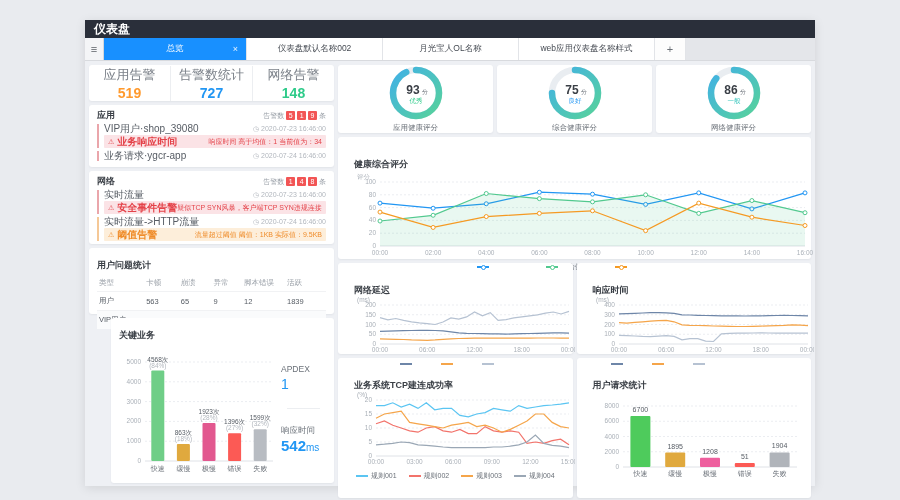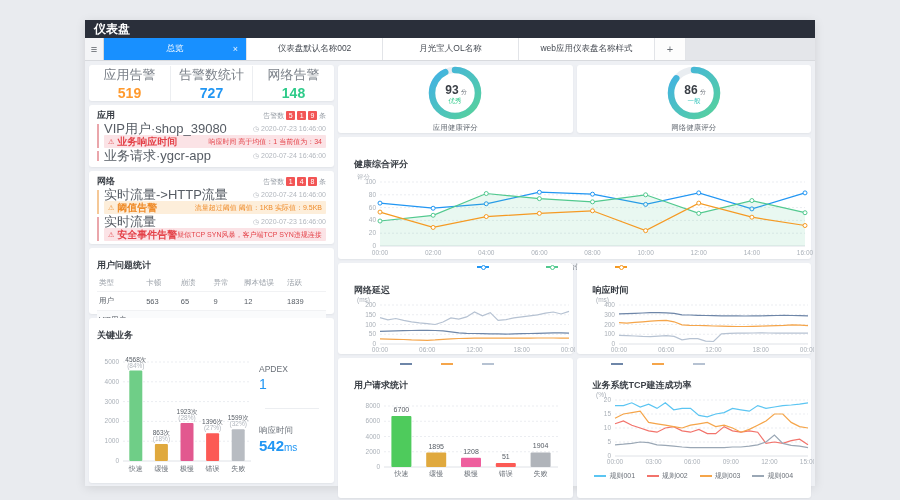--- a/index.html
+++ b/index.html
@@ -25,38 +25,38 @@
   .stat+.stat{border-left:1px solid #eceef1;}
   .slabel{font-size:13px;color:#7b8189;display:block;}
   .sval{font-size:14px;font-weight:bold;margin-top:1px;}
   
   .alerts{padding:5px 8px;box-sizing:border-box;}
   .ahead{display:flex;align-items:center;justify-content:space-between;height:11px;}
   .acount{display:flex;align-items:center;font-size:7px;color:#9aa0a8;gap:2px;}
   .digit{background:#f25555;color:#fff;font-size:7px;padding:1px 2.5px;border-radius:1px;}
   .aitem{margin-top:3px;border-left:2px solid #ccc;padding-left:5px;}
   .arow1{display:flex;justify-content:space-between;align-items:center;height:10px;}
-  .asrc{font-size:13px;color:#565c64;white-space:nowrap;overflow:hidden;}
+  .asrc{font-size:10px;color:#565c64;white-space:nowrap;overflow:hidden;}
   .atime{font-size:7px;color:#b2b7be;white-space:nowrap;}
   .amsg{margin-top:1px;display:flex;align-items:center;padding:2px 4px;border-radius:1px;height:9px;}
   .amsg .warn{font-size:7px;margin-right:3px;}
   .atype{font-size:10px;font-weight:bold;white-space:nowrap;}
   .adetail{margin-left:auto;font-size:7px;white-space:nowrap;overflow:hidden;text-align:right;}
   .sev-red{border-color:#eaa6ab;}
   .sev-red .amsg{background:#fbe3e6;color:#e4434a;}
   .sev-orange{border-color:#f5c897;}
   .sev-orange .amsg{background:#fdeeda;color:#ef8c2a;}
   
   .tablep{padding:6px 8px;box-sizing:border-box;}
   table{width:100%;border-collapse:collapse;table-layout:fixed;margin-top:3px;}
   th{font-size:7.5px;color:#9aa0a8;font-weight:normal;text-align:left;padding:3px 2px;}
   td{font-size:7.5px;color:#565c64;padding:4px 2px;border-top:1px solid #f1f2f4;}
   tbody tr:nth-child(2){background:#fafbfc;}
   
-  .keybiz{flex:1;padding:6px 8px;box-sizing:border-box;}
+  .keybiz{flex:1;padding:6px 8px;box-sizing:border-box;margin-left:22px;}
   .kbwrap{display:flex;gap:4px;}
   .apdex{width:66px;padding-top:22px;}
   .apdex .lab{font-size:8.5px;color:#6a7078;}
   .apdex .val{font-size:14px;color:#2196f3;margin-top:2px;}
   .apdex hr{border:none;border-top:1px solid #eceef1;margin:16px 6px;}
   .apdex .rtval{font-size:15px;color:#2196f3;font-weight:bold;}
   .apdex .rtunit{font-size:10px;font-weight:normal;}
   
   .donut-row{height:84px;display:flex;gap:4px;}
   .dpanel{flex:1;background:#fff;border-radius:3px;box-shadow:0 1px 2px rgba(40,50,70,.06);display:flex;flex-direction:column;align-items:center;}
@@ -153,40 +153,40 @@
             <span class="ptitle">网络</span>
             <span class="acount" id="netCount">
                 <span>告警数</span>
                 <span class="digit">1</span>
                 <span class="digit">4</span>
                 <span class="digit">8</span>
                 <span>条</span>
               </span>
           </div>
           <div id="netAlerts">
+              <div class="aitem sev-red">
+                <div class="arow1">
+                  <span class="asrc">实时流量</span>
+                  <span class="atime">◷ 2020-07-23 16:46:00</span>
+                </div>
+                <div class="amsg">
+                  <span class="warn">⚠</span>
+                  <span class="atype">安全事件告警</span>
+                  <span class="adetail">疑似TCP SYN风暴，客户端TCP SYN违规连接1次超过基线</span>
+                </div>
+              </div>
               <div class="aitem sev-orange">
                 <div class="arow1">
                   <span class="asrc">实时流量-&gt;HTTP流量</span>
                   <span class="atime">◷ 2020-07-24 16:46:00</span>
                 </div>
                 <div class="amsg">
                   <span class="warn">⚠</span>
                   <span class="atype">阈值告警</span>
                   <span class="adetail">流量超过阈值 阈值：1KB 实际值：9.5KB</span>
-                </div>
-              </div>
-              <div class="aitem sev-red">
-                <div class="arow1">
-                  <span class="asrc">实时流量</span>
-                  <span class="atime">◷ 2020-07-23 16:46:00</span>
-                </div>
-                <div class="amsg">
-                  <span class="warn">⚠</span>
-                  <span class="atype">安全事件告警</span>
-                  <span class="adetail">疑似TCP SYN风暴，客户端TCP SYN违规连接1次超过基线</span>
                 </div>
               </div>
             </div>
         </div>
         <div class="panel tablep" style="height:66px">
           <span class="ptitle">用户问题统计</span>
           <table>
             <thead>
                 <tr id="utHead">
                   <th style="width: 21%;">类型</th>
@@ -274,20 +274,36 @@
                     <stop offset="100%" stop-color="#41b1e6"></stop>
                   </linearGradient>
                 </defs>
                 <circle cx="28" cy="28" r="23" fill="none" stroke="#e9edf1" stroke-width="6.5"></circle>
                 <circle cx="28" cy="28" r="23" fill="none" stroke="url(#g0)" stroke-width="6.5" pathLength="100" stroke-dasharray="93 7" stroke-linecap="round" transform="rotate(-90 28 28)"></circle>
                 <text x="25" y="29" fill="#3a3f46" font-size="12" text-anchor="middle" font-weight="bold">93</text>
                 <text x="34" y="29" fill="#6a7078" font-size="6" text-anchor="start">分</text>
                 <text x="28" y="38" fill="#2ecb8a" font-size="6.5" text-anchor="middle">优秀</text>
               </svg>
               <div class="dcap">应用健康评分</div>
+            </div>
+            <div class="dpanel">
+              <svg width="56" height="56">
+                <defs>
+                  <linearGradient id="g1" x1="0" y1="1" x2="1" y2="0">
+                    <stop offset="0%" stop-color="#57d29b"></stop>
+                    <stop offset="100%" stop-color="#41b1e6"></stop>
+                  </linearGradient>
+                </defs>
+                <circle cx="28" cy="28" r="23" fill="none" stroke="#e9edf1" stroke-width="6.5"></circle>
+                <circle cx="28" cy="28" r="23" fill="none" stroke="url(#g1)" stroke-width="6.5" pathLength="100" stroke-dasharray="75 25" stroke-linecap="round" transform="rotate(-90 28 28)"></circle>
+                <text x="25" y="29" fill="#3a3f46" font-size="12" text-anchor="middle" font-weight="bold">75</text>
+                <text x="34" y="29" fill="#6a7078" font-size="6" text-anchor="start">分</text>
+                <text x="28" y="38" fill="#2196f3" font-size="6.5" text-anchor="middle">良好</text>
+              </svg>
+              <div class="dcap">综合健康评分</div>
             </div>
             <div class="dpanel">
               <svg width="56" height="56">
                 <defs>
                   <linearGradient id="g2" x1="0" y1="1" x2="1" y2="0">
                     <stop offset="0%" stop-color="#57d29b"></stop>
                     <stop offset="100%" stop-color="#41b1e6"></stop>
                   </linearGradient>
                 </defs>
                 <circle cx="28" cy="28" r="23" fill="none" stroke="#e9edf1" stroke-width="6.5"></circle>
@@ -447,20 +463,63 @@
                   </span>
                   <span class="litem">
                     <span class="sw" style="background: rgb(182, 194, 210);"></span>
                     <span class="ltext">服务(可根据场景配置)</span>
                   </span>
                 </div></div>
           </div>
         </div>
         <div class="row4">
           <div class="panel chartp">
+            <span class="ptitle">业务系统TCP建连成功率</span>
+            <div id="tcpChart"><svg width="221" height="74">
+                  <line x1="22" y1="64" x2="215" y2="64" stroke="#dfe2e7" stroke-width="1" stroke-dasharray="none"></line>
+                  <text x="18" y="66" fill="#aab0b8" font-size="6.5" text-anchor="end">0</text>
+                  <line x1="22" y1="50" x2="215" y2="50" stroke="#ebedf1" stroke-width="1" stroke-dasharray="2,2"></line>
+                  <text x="18" y="52" fill="#aab0b8" font-size="6.5" text-anchor="end">5</text>
+                  <line x1="22" y1="36" x2="215" y2="36" stroke="#ebedf1" stroke-width="1" stroke-dasharray="2,2"></line>
+                  <text x="18" y="38" fill="#aab0b8" font-size="6.5" text-anchor="end">10</text>
+                  <line x1="22" y1="22" x2="215" y2="22" stroke="#ebedf1" stroke-width="1" stroke-dasharray="2,2"></line>
+                  <text x="18" y="24" fill="#aab0b8" font-size="6.5" text-anchor="end">15</text>
+                  <line x1="22" y1="8" x2="215" y2="8" stroke="#ebedf1" stroke-width="1" stroke-dasharray="2,2"></line>
+                  <text x="18" y="10" fill="#aab0b8" font-size="6.5" text-anchor="end">20</text>
+                  <text x="3" y="5" fill="#aab0b8" font-size="6.5" text-anchor="start">(%)</text>
+                  <text x="22" y="72" fill="#aab0b8" font-size="6.5" text-anchor="middle">00:00</text>
+                  <text x="60.6" y="72" fill="#aab0b8" font-size="6.5" text-anchor="middle">03:00</text>
+                  <text x="99.2" y="72" fill="#aab0b8" font-size="6.5" text-anchor="middle">06:00</text>
+                  <text x="137.8" y="72" fill="#aab0b8" font-size="6.5" text-anchor="middle">09:00</text>
+                  <text x="176.4" y="72" fill="#aab0b8" font-size="6.5" text-anchor="middle">12:00</text>
+                  <text x="215" y="72" fill="#aab0b8" font-size="6.5" text-anchor="middle">15:00</text>
+                  <polyline points="22.0,13.6 30.4,13.6 38.8,10.8 47.2,15.0 55.6,12.2 64.0,16.4 72.3,10.8 80.7,17.8 89.1,16.4 97.5,16.4 105.9,23.4 114.3,24.8 122.7,22.0 131.1,20.6 139.5,16.4 147.9,17.8 156.3,19.2 164.7,13.6 173.0,16.4 181.4,15.0 189.8,13.6 198.2,13.0 206.6,12.2 215.0,10.8" fill="none" stroke="#5bc5f2" stroke-width="1.2"></polyline>
+                  <polyline points="22.0,31.8 30.4,29.0 38.8,33.2 47.2,36.0 55.6,38.8 64.0,40.2 72.3,36.0 80.7,34.6 89.1,38.8 97.5,40.2 105.9,37.4 114.3,41.6 122.7,41.6 131.1,34.6 139.5,38.8 147.9,40.2 156.3,38.8 164.7,40.2 173.0,51.4 181.4,50.0 189.8,51.4 198.2,48.6 206.6,47.2 215.0,52.8" fill="none" stroke="#f2736b" stroke-width="1.2"></polyline>
+                  <polyline points="22.0,26.2 30.4,22.0 38.8,20.6 47.2,19.2 55.6,30.4 64.0,31.8 72.3,33.2 80.7,34.6 89.1,36.0 97.5,33.2 105.9,31.8 114.3,30.4 122.7,34.6 131.1,33.2 139.5,36.0 147.9,40.2 156.3,37.4 164.7,33.2 173.0,29.0 181.4,22.0 189.8,22.0 198.2,30.4 206.6,34.6 215.0,36.0" fill="none" stroke="#f5a54a" stroke-width="1.2"></polyline>
+                  <polyline points="22.0,52.8 30.4,52.2 38.8,51.4 47.2,50.0 55.6,50.6 64.0,52.8 72.3,53.4 80.7,54.2 89.1,55.0 97.5,55.6 105.9,55.6 114.3,55.6 122.7,55.6 131.1,55.6 139.5,55.0 147.9,55.0 156.3,54.2 164.7,52.8 173.0,50.0 181.4,43.0 189.8,51.4 198.2,53.4 206.6,54.2 215.0,55.6" fill="none" stroke="#9aa7b5" stroke-width="1.2"></polyline>
+                </svg><div class="legend">
+                  <span class="litem">
+                    <span class="sw" style="background: rgb(91, 197, 242);"></span>
+                    <span class="ltext">规则001</span>
+                  </span>
+                  <span class="litem">
+                    <span class="sw" style="background: rgb(242, 115, 107);"></span>
+                    <span class="ltext">规则002</span>
+                  </span>
+                  <span class="litem">
+                    <span class="sw" style="background: rgb(245, 165, 74);"></span>
+                    <span class="ltext">规则003</span>
+                  </span>
+                  <span class="litem">
+                    <span class="sw" style="background: rgb(154, 167, 181);"></span>
+                    <span class="ltext">规则004</span>
+                  </span>
+                </div></div>
+          </div>
+          <div class="panel chartp">
             <span class="ptitle">用户请求统计</span>
             <div id="reqChart"><svg width="210" height="86">
                   <line x1="30" y1="75" x2="204" y2="75" stroke="#dfe2e7" stroke-width="1" stroke-dasharray="none"></line>
                   <text x="26" y="77" fill="#aab0b8" font-size="6.5" text-anchor="end">0</text>
                   <line x1="30" y1="59.75" x2="204" y2="59.75" stroke="#ebedf1" stroke-width="1" stroke-dasharray="2,2"></line>
                   <text x="26" y="61.75" fill="#aab0b8" font-size="6.5" text-anchor="end">2000</text>
                   <line x1="30" y1="44.5" x2="204" y2="44.5" stroke="#ebedf1" stroke-width="1" stroke-dasharray="2,2"></line>
                   <text x="26" y="46.5" fill="#aab0b8" font-size="6.5" text-anchor="end">4000</text>
                   <line x1="30" y1="29.25" x2="204" y2="29.25" stroke="#ebedf1" stroke-width="1" stroke-dasharray="2,2"></line>
                   <text x="26" y="31.25" fill="#aab0b8" font-size="6.5" text-anchor="end">6000</text>
@@ -476,60 +535,17 @@
                   <text x="117" y="61.789" fill="#565c64" font-size="7" text-anchor="middle">1208</text>
                   <text x="117" y="84" fill="#6a7078" font-size="7" text-anchor="middle">极慢</text>
                   <rect x="141.79999999999998" y="71" width="20" height="4" fill="#fc5a55" rx="1"></rect>
                   <text x="151.79999999999998" y="67" fill="#565c64" font-size="7" text-anchor="middle">51</text>
                   <text x="151.79999999999998" y="84" fill="#6a7078" font-size="7" text-anchor="middle">错误</text>
                   <rect x="176.6" y="60.482" width="20" height="14.517999999999999" fill="#b0b4ba" rx="1"></rect>
                   <text x="186.6" y="56.482" fill="#565c64" font-size="7" text-anchor="middle">1904</text>
                   <text x="186.6" y="84" fill="#6a7078" font-size="7" text-anchor="middle">失败</text>
                 </svg></div>
           </div>
-          <div class="panel chartp">
-            <span class="ptitle">业务系统TCP建连成功率</span>
-            <div id="tcpChart"><svg width="221" height="74">
-                  <line x1="22" y1="64" x2="215" y2="64" stroke="#dfe2e7" stroke-width="1" stroke-dasharray="none"></line>
-                  <text x="18" y="66" fill="#aab0b8" font-size="6.5" text-anchor="end">0</text>
-                  <line x1="22" y1="50" x2="215" y2="50" stroke="#ebedf1" stroke-width="1" stroke-dasharray="2,2"></line>
-                  <text x="18" y="52" fill="#aab0b8" font-size="6.5" text-anchor="end">5</text>
-                  <line x1="22" y1="36" x2="215" y2="36" stroke="#ebedf1" stroke-width="1" stroke-dasharray="2,2"></line>
-                  <text x="18" y="38" fill="#aab0b8" font-size="6.5" text-anchor="end">10</text>
-                  <line x1="22" y1="22" x2="215" y2="22" stroke="#ebedf1" stroke-width="1" stroke-dasharray="2,2"></line>
-                  <text x="18" y="24" fill="#aab0b8" font-size="6.5" text-anchor="end">15</text>
-                  <line x1="22" y1="8" x2="215" y2="8" stroke="#ebedf1" stroke-width="1" stroke-dasharray="2,2"></line>
-                  <text x="18" y="10" fill="#aab0b8" font-size="6.5" text-anchor="end">20</text>
-                  <text x="3" y="5" fill="#aab0b8" font-size="6.5" text-anchor="start">(%)</text>
-                  <text x="22" y="72" fill="#aab0b8" font-size="6.5" text-anchor="middle">00:00</text>
-                  <text x="60.6" y="72" fill="#aab0b8" font-size="6.5" text-anchor="middle">03:00</text>
-                  <text x="99.2" y="72" fill="#aab0b8" font-size="6.5" text-anchor="middle">06:00</text>
-                  <text x="137.8" y="72" fill="#aab0b8" font-size="6.5" text-anchor="middle">09:00</text>
-                  <text x="176.4" y="72" fill="#aab0b8" font-size="6.5" text-anchor="middle">12:00</text>
-                  <text x="215" y="72" fill="#aab0b8" font-size="6.5" text-anchor="middle">15:00</text>
-                  <polyline points="22.0,13.6 30.4,13.6 38.8,10.8 47.2,15.0 55.6,12.2 64.0,16.4 72.3,10.8 80.7,17.8 89.1,16.4 97.5,16.4 105.9,23.4 114.3,24.8 122.7,22.0 131.1,20.6 139.5,16.4 147.9,17.8 156.3,19.2 164.7,13.6 173.0,16.4 181.4,15.0 189.8,13.6 198.2,13.0 206.6,12.2 215.0,10.8" fill="none" stroke="#5bc5f2" stroke-width="1.2"></polyline>
-                  <polyline points="22.0,31.8 30.4,29.0 38.8,33.2 47.2,36.0 55.6,38.8 64.0,40.2 72.3,36.0 80.7,34.6 89.1,38.8 97.5,40.2 105.9,37.4 114.3,41.6 122.7,41.6 131.1,34.6 139.5,38.8 147.9,40.2 156.3,38.8 164.7,40.2 173.0,51.4 181.4,50.0 189.8,51.4 198.2,48.6 206.6,47.2 215.0,52.8" fill="none" stroke="#f2736b" stroke-width="1.2"></polyline>
-                  <polyline points="22.0,26.2 30.4,22.0 38.8,20.6 47.2,19.2 55.6,30.4 64.0,31.8 72.3,33.2 80.7,34.6 89.1,36.0 97.5,33.2 105.9,31.8 114.3,30.4 122.7,34.6 131.1,33.2 139.5,36.0 147.9,40.2 156.3,37.4 164.7,33.2 173.0,29.0 181.4,22.0 189.8,22.0 198.2,30.4 206.6,34.6 215.0,36.0" fill="none" stroke="#f5a54a" stroke-width="1.2"></polyline>
-                  <polyline points="22.0,52.8 30.4,52.2 38.8,51.4 47.2,50.0 55.6,50.6 64.0,52.8 72.3,53.4 80.7,54.2 89.1,55.0 97.5,55.6 105.9,55.6 114.3,55.6 122.7,55.6 131.1,55.6 139.5,55.0 147.9,55.0 156.3,54.2 164.7,52.8 173.0,50.0 181.4,43.0 189.8,51.4 198.2,53.4 206.6,54.2 215.0,55.6" fill="none" stroke="#9aa7b5" stroke-width="1.2"></polyline>
-                </svg><div class="legend">
-                  <span class="litem">
-                    <span class="sw" style="background: rgb(91, 197, 242);"></span>
-                    <span class="ltext">规则001</span>
-                  </span>
-                  <span class="litem">
-                    <span class="sw" style="background: rgb(242, 115, 107);"></span>
-                    <span class="ltext">规则002</span>
-                  </span>
-                  <span class="litem">
-                    <span class="sw" style="background: rgb(245, 165, 74);"></span>
-                    <span class="ltext">规则003</span>
-                  </span>
-                  <span class="litem">
-                    <span class="sw" style="background: rgb(154, 167, 181);"></span>
-                    <span class="ltext">规则004</span>
-                  </span>
-                </div></div>
-          </div>
         </div>
       </div>
     </div>
   </div>
 </div>
 
 </body></html>

